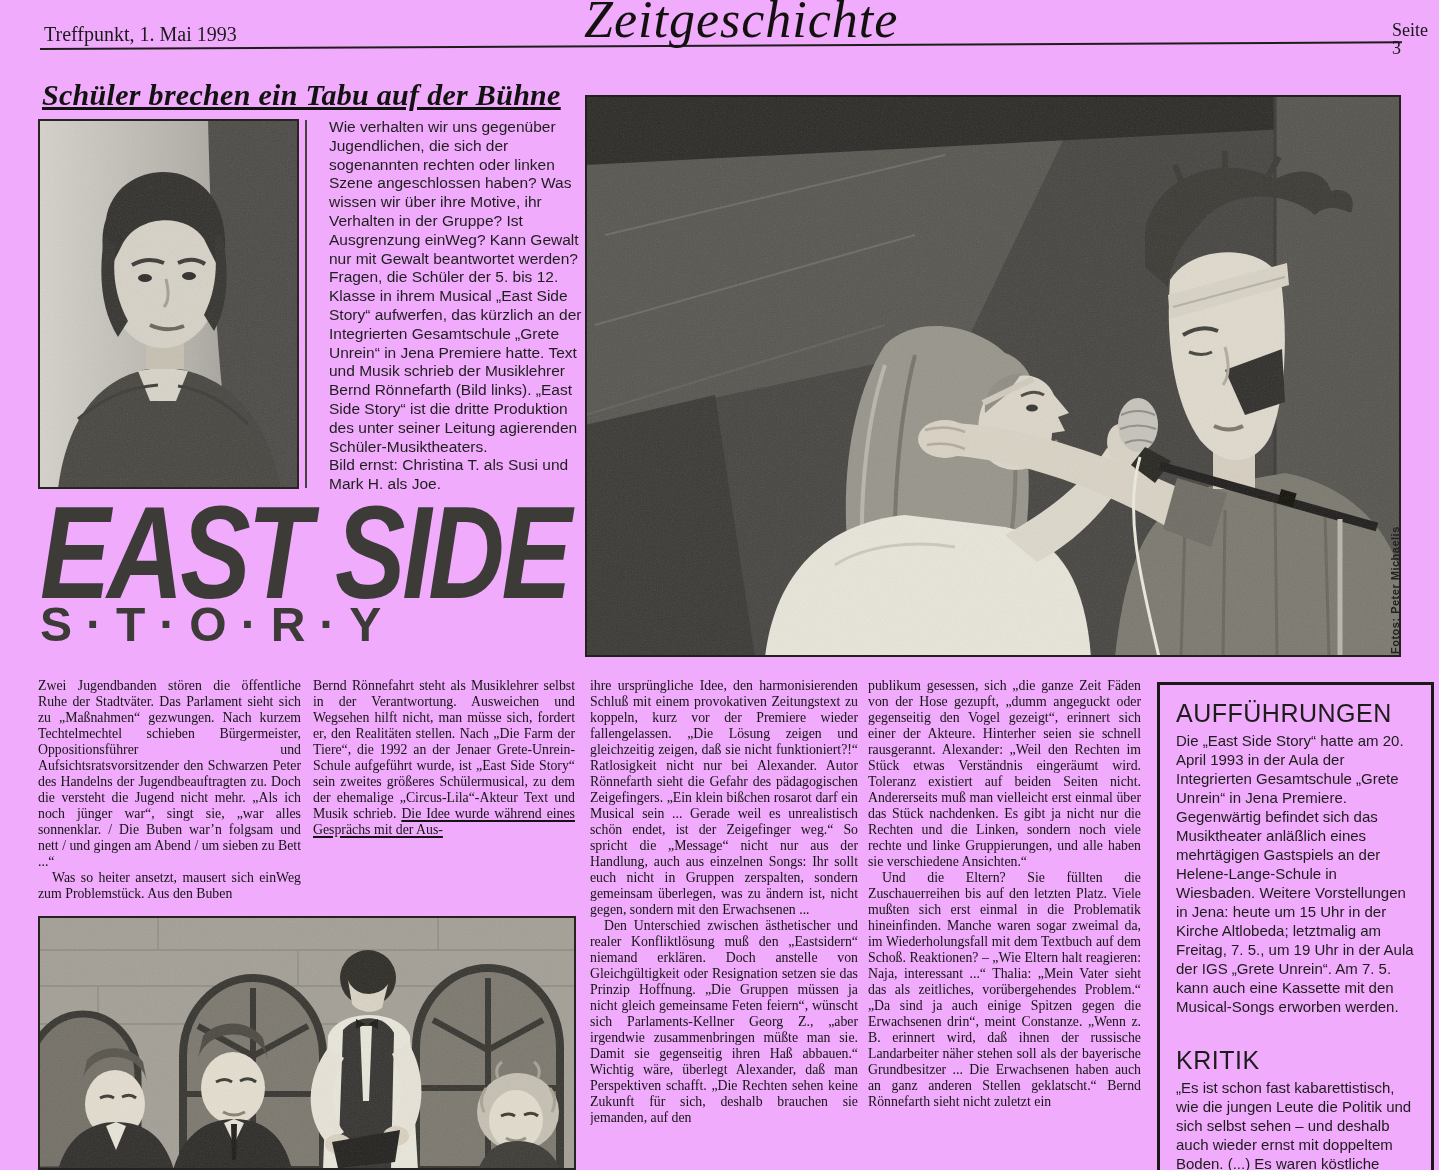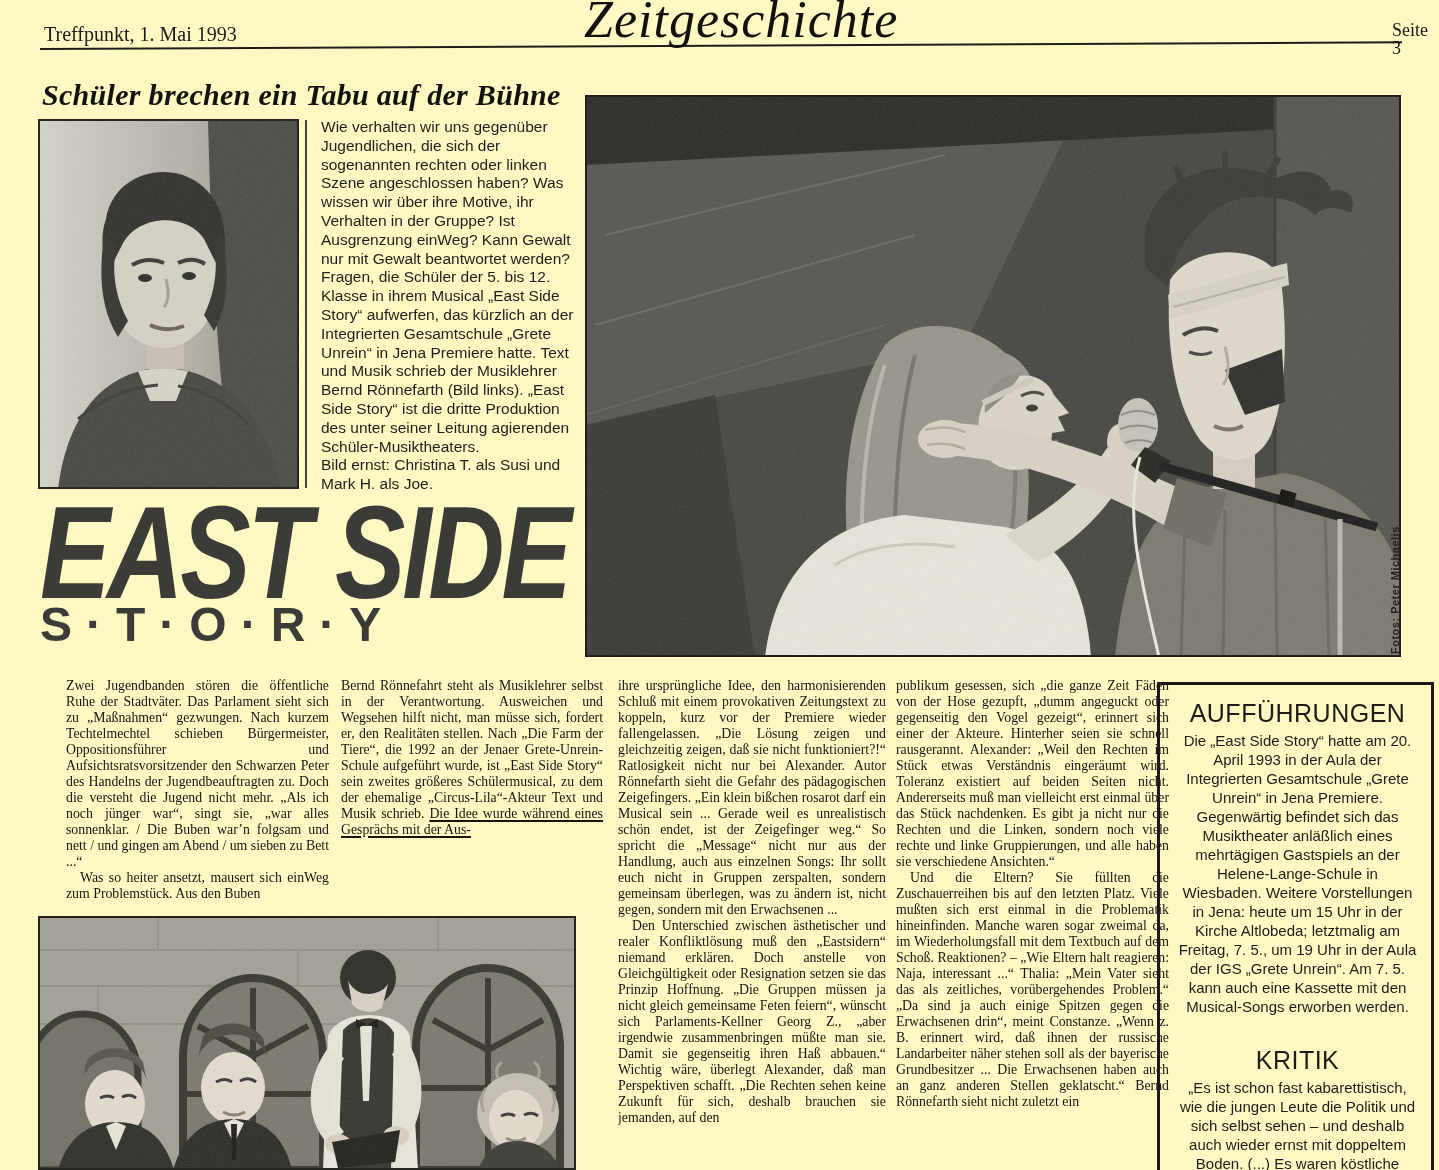--- a/index.html
+++ b/index.html
@@ -1,60 +1,60 @@
 <!DOCTYPE html>
 <html><head>
 <meta charset="utf-8">
 <style>
   html,body{margin:0;padding:0;background:#e6e4de;}
-  .page{position:relative;width:1439px;height:1170px;background:#fef9c3;overflow:hidden;
+  .page{position:relative;width:1439px;height:1170px;background:#f0abfc;overflow:hidden;
         color:#161616;font-family:"Liberation Serif",serif;}
   
   .mast-left{position:absolute;left:44px;top:24px;font:400 20px/1 "Liberation Serif",serif;color:#1b1b1b;}
   .header-rule{position:absolute;left:40px;top:48px;width:1362px;border-top:2px solid #1e1d1b;
                transform:rotate(-0.28deg);transform-origin:left center;}
   .section-title{position:absolute;left:584px;top:-6px;font:italic 400 52px/1 "Liberation Serif",serif;
                  letter-spacing:1px;color:#12110f;}
   .page-num{position:absolute;left:1392px;top:21px;font:400 18px/1 "Liberation Serif",serif;}
   .headline{position:absolute;left:42px;top:78px;width:520px;
-            font:italic 700 30px/1.1 "Liberation Serif",serif;letter-spacing:0.3px;color:#121210;}
+            font:italic 700 30px/1.1 "Liberation Serif",serif;letter-spacing:0.3px;color:#121210;text-decoration:underline;}
   
   .photo{position:absolute;}
   .photo svg{display:block;}
   .photo-portrait{left:38px;top:119px;width:261px;height:370px;}
   .intro-rule{position:absolute;left:305px;top:120px;width:2px;height:368px;background:#44423e;}
   .photo-main{left:585px;top:95px;width:816px;height:562px;}
   .photo-ensemble{left:38px;top:916px;width:538px;height:254px;}
   .credit{position:absolute;left:1390px;top:654px;transform:rotate(-90deg);transform-origin:0 0;
           white-space:nowrap;font:700 11px/1 "Liberation Sans",sans-serif;color:#222;letter-spacing:0.5px;}
   
-  .intro{position:absolute;left:321px;top:118px;width:260px;
+  .intro{position:absolute;left:329px;top:118px;width:260px;
          font:400 15.5px/18.8px "Liberation Sans",sans-serif;color:#1e1e1c;}
   .intro p{margin:0;}
   
   .big-title{position:absolute;left:40px;top:487px;width:537px;height:115px;}
   .big-title .l1{display:inline-block;white-space:nowrap;
       font:italic 700 132px/1 "Liberation Sans",sans-serif;letter-spacing:-4px;color:#3c3b38;
       transform:scaleX(0.80);transform-origin:0 0;}
   .story-line{position:absolute;left:40px;top:601px;width:537px;
       font:700 48px/1 "Liberation Sans",sans-serif;letter-spacing:14px;color:#3c3b38;}
   
   .col{position:absolute;top:678px;font:400 13.8px/16px "Liberation Serif",serif;
-       text-align:justify;color:#141412;overflow:hidden;margin-left:28px;}
+       text-align:justify;color:#141412;overflow:hidden;}
   .col p{margin:0;}
   .col p + p{text-indent:14px;}
   #col1{left:38px;width:263px;height:236px;}
   #col2{left:313px;width:262px;height:236px;}
   #col3{left:590px;width:268px;height:492px;}
   #col4{left:868px;width:273px;height:492px;}
   .u{text-decoration:underline;text-underline-offset:2px;text-decoration-thickness:1.5px;}
   
   .sidebar{position:absolute;left:1157px;top:682px;width:277px;height:488px;box-sizing:border-box;
            border:3px solid #1b1a18;border-bottom:none;padding:14px 12px 0 16px;
-           font-family:"Liberation Sans",sans-serif;color:#1c1c1a;overflow:hidden;text-align:center;}
+           font-family:"Liberation Sans",sans-serif;color:#1c1c1a;overflow:hidden;}
   .sidebar h3{margin:0 0 3px 0;font:400 25px/1.15 "Liberation Sans",sans-serif;letter-spacing:0.5px;}
   .sb-body{font:400 15px/19px "Liberation Sans",sans-serif;}
   .sb-kritik{margin-top:30px;}
 </style>
 </head>
 <body>
 
 <div class="page">
 
   <div class="header-rule"></div>

